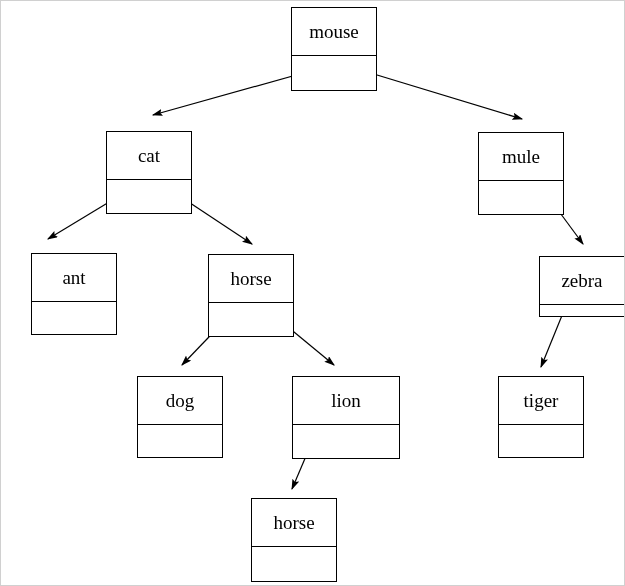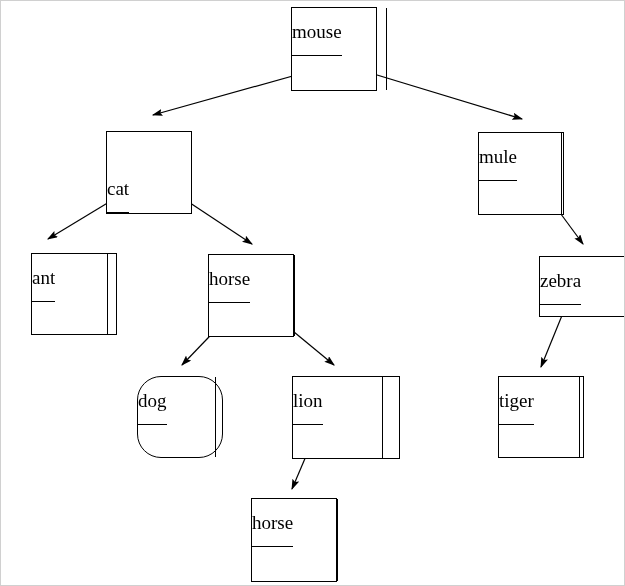--- a/index.html
+++ b/index.html
@@ -24,21 +24,21 @@
     width: 625px;
     height: 586px;
     pointer-events: none;
   }
   .node {
     position: absolute;
     box-sizing: border-box;
     border: 1.5px solid #000000;
     background: #ffffff;
     display: flex;
-    flex-direction: row;
+    flex-direction: column;
     gap: 44px;
   }
   .node-label {
     flex: 0 0 auto;
     height: 47px;
     line-height: 47px;
     text-align: center;
     font-size: 19px;
     color: #000000;
     border-bottom: 1.5px solid #000000;
@@ -83,21 +83,21 @@
   </svg>
 
   <div id="nodes-group">
       <div class="node" style="left: 290px; top: 6px; width: 86px; height: 84px;">
         <div class="node-label">mouse</div>
         <div class="node-ptrs">
           <div class="ptr-cell left"></div>
           <div class="ptr-cell right"></div>
         </div>
       </div>
-      <div class="node" style="left: 105px; top: 130px; width: 86px; height: 83px; align-items: flex-end;">
+      <div class="node" style="left: 105px; top: 130px; width: 86px; height: 83px;">
         <div class="node-label">cat</div>
         <div class="node-ptrs">
           <div class="ptr-cell left"></div>
           <div class="ptr-cell right"></div>
         </div>
       </div>
       <div class="node" style="left: 477px; top: 131px; width: 86px; height: 83px;">
         <div class="node-label">mule</div>
         <div class="node-ptrs">
           <div class="ptr-cell left"></div>
@@ -118,21 +118,21 @@
           <div class="ptr-cell right"></div>
         </div>
       </div>
       <div class="node" style="left: 538px; top: 255px; width: 86px; height: 61px;">
         <div class="node-label">zebra</div>
         <div class="node-ptrs">
           <div class="ptr-cell left"></div>
           <div class="ptr-cell right"></div>
         </div>
       </div>
-      <div class="node" style="left: 136px; top: 375px; width: 86px; height: 82px; border-radius: 24px;">
+      <div class="node" style="left: 136px; top: 375px; width: 86px; height: 82px;">
         <div class="node-label">dog</div>
         <div class="node-ptrs">
           <div class="ptr-cell left"></div>
           <div class="ptr-cell right"></div>
         </div>
       </div>
       <div class="node" style="left: 291px; top: 375px; width: 108px; height: 83px;">
         <div class="node-label">lion</div>
         <div class="node-ptrs">
           <div class="ptr-cell left"></div>

